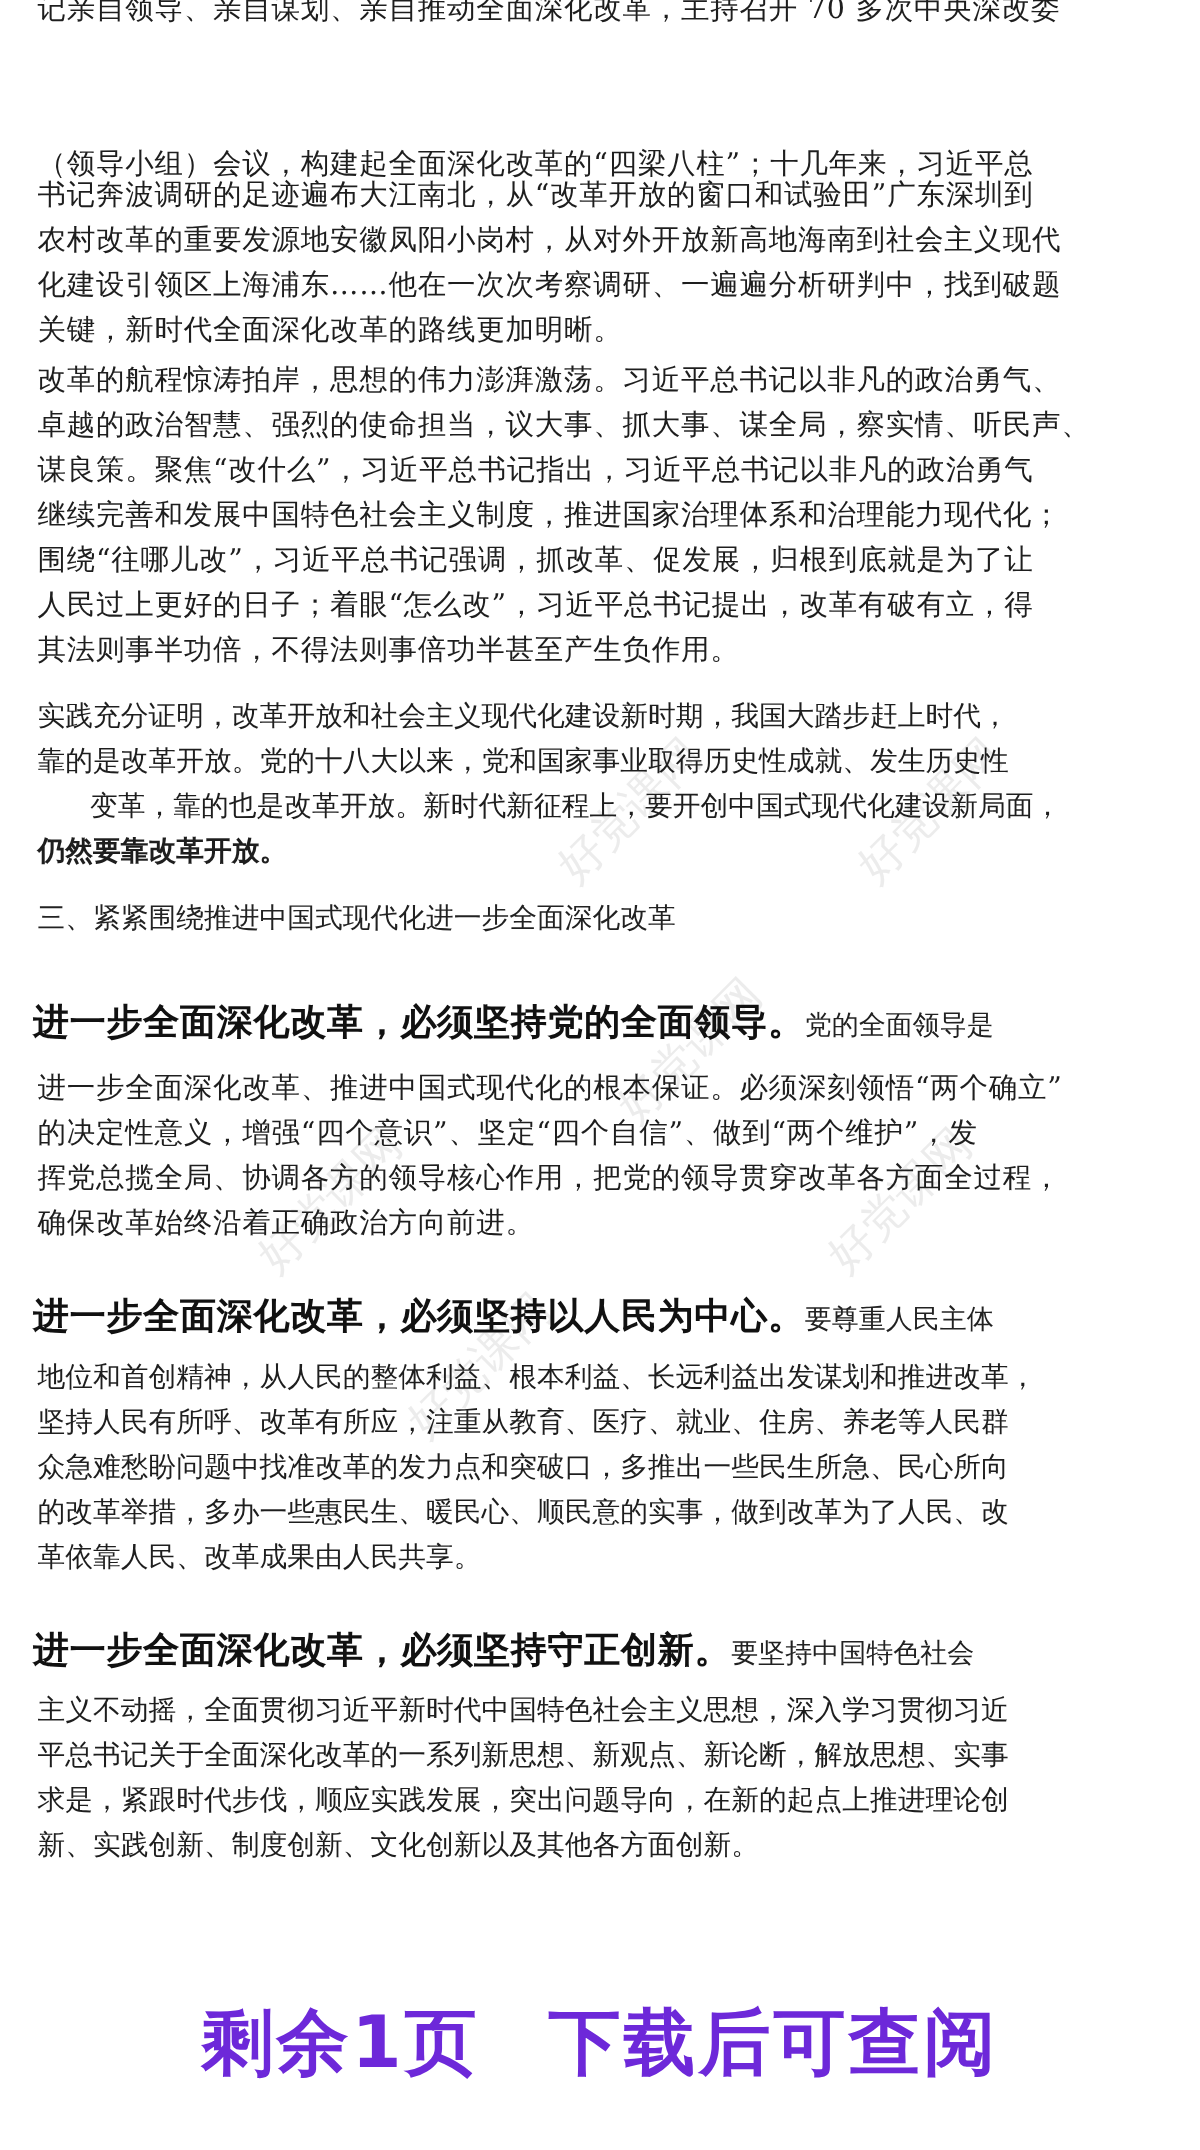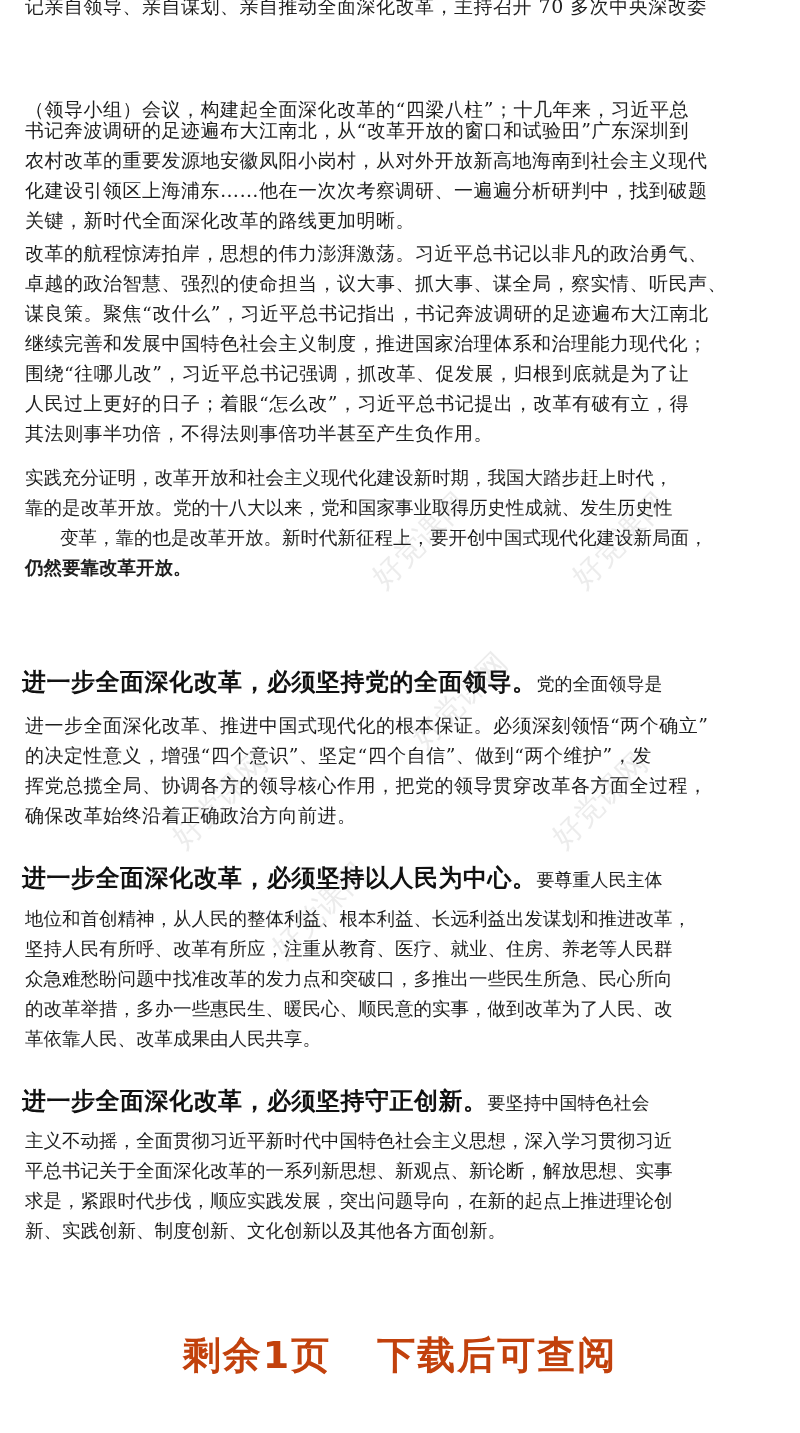--- a/index.html
+++ b/index.html
@@ -28,21 +28,21 @@
   }
   .watermark {
     position: absolute; color: rgba(200,200,200,0.35);
     font-family: "DejaVu Sans", "Liberation Sans", sans-serif;
     font-size: 30px; transform: rotate(-45deg); white-space: nowrap;
     pointer-events: none;
   }
   .footer-notice {
     position: absolute; left: 0; top: 1330px; width: 800px; text-align: center;
     font-family: "DejaVu Sans", "Liberation Sans", sans-serif;
-    font-weight: bold; font-size: 38px; color: #c2410c; letter-spacing: 2px;
+    font-weight: bold; font-size: 48px; color: #6d28d9; letter-spacing: 2px;
   }
   .footer-notice .gap { display: inline-block; width: 46px; }
 </style>
 </head>
 <body>
 
 <div class="page">
 
   <div class="watermark" style="left:360px; top:520px;">好党课网</div>
   <div class="watermark" style="left:560px; top:520px;">好党课网</div>
@@ -57,34 +57,35 @@
     <div class="line" style="top:94px;">（领导小组）会议，构建起全面深化改革的“四梁八柱”；十几年来，习近平总</div>
     <div class="line" style="top:115px;">书记奔波调研的足迹遍布大江南北，从“改革开放的窗口和试验田”广东深圳到</div>
     <div class="line" style="top:145px;">农村改革的重要发源地安徽凤阳小岗村，从对外开放新高地海南到社会主义现代</div>
     <div class="line" style="top:175px;">化建设引领区上海浦东……他在一次次考察调研、一遍遍分析研判中，找到破题</div>
     <div class="line" style="top:205px;">关键，新时代全面深化改革的路线更加明晰。</div>
   </div>
 
   <div>
     <div class="line" style="top:238px;">改革的航程惊涛拍岸，思想的伟力澎湃激荡。习近平总书记以非凡的政治勇气、</div>
     <div class="line" style="top:268px;">卓越的政治智慧、强烈的使命担当，议大事、抓大事、谋全局，察实情、听民声、</div>
-    <div class="line" style="top:298px;">谋良策。聚焦“改什么”，习近平总书记指出，书记奔波调研的足迹遍布大江南北</div>
+    <div class="line" style="top:298px;">谋良策。聚焦“改什么”，习近平总书记指出，习近平总书记以非凡的政治勇气</div>
     <div class="line" style="top:328px;">继续完善和发展中国特色社会主义制度，推进国家治理体系和治理能力现代化；</div>
     <div class="line" style="top:358px;">围绕“往哪儿改”，习近平总书记强调，抓改革、促发展，归根到底就是为了让</div>
     <div class="line" style="top:388px;">人民过上更好的日子；着眼“怎么改”，习近平总书记提出，改革有破有立，得</div>
     <div class="line" style="top:418px;">其法则事半功倍，不得法则事倍功半甚至产生负作用。</div>
   </div>
 
   <div>
     <div class="line sans" style="top:463px;">实践充分证明，改革开放和社会主义现代化建设新时期，我国大踏步赶上时代，</div>
     <div class="line sans" style="top:493px;">靠的是改革开放。党的十八大以来，党和国家事业取得历史性成就、发生历史性</div>
     <div class="line sans" style="top:523px;margin-left:35px;">变革，靠的也是改革开放。新时代新征程上，要开创中国式现代化建设新局面，</div>
     <div class="line sans" style="top:553px;font-weight:bold;">仍然要靠改革开放。</div>
   </div>
 
+  <div class="section-title">三、紧紧围绕推进中国式现代化进一步全面深化改革</div>
 
   <div>
     <div class="head-line" style="top:664px;">
       <span class="head-bold">进一步全面深化改革，必须坚持党的全面领导。</span><span class="head-tail">党的全面领导是</span>
     </div>
     <div class="line" style="top:710px;">进一步全面深化改革、推进中国式现代化的根本保证。必须深刻领悟“两个确立”</div>
     <div class="line" style="top:740px;">的决定性意义，增强“四个意识”、坚定“四个自信”、做到“两个维护”，发</div>
     <div class="line" style="top:770px;">挥党总揽全局、协调各方的领导核心作用，把党的领导贯穿改革各方面全过程，</div>
     <div class="line" style="top:800px;">确保改革始终沿着正确政治方向前进。</div>
   </div>

